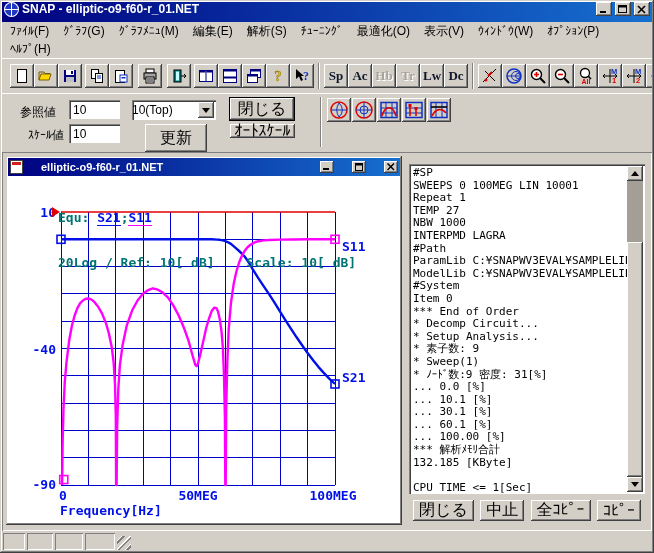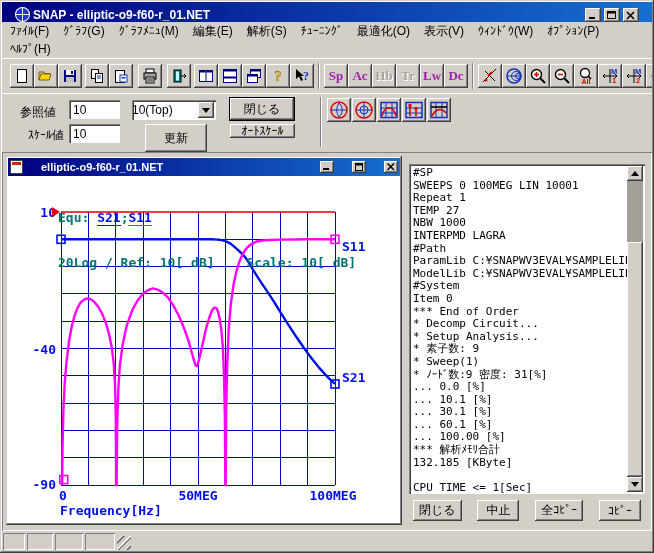--- a/index.html
+++ b/index.html
@@ -2,21 +2,21 @@
 <html><head>
 <meta charset="utf-8">
 <style>
   html,body{margin:0;padding:0;background:#777;}
   *{box-sizing:border-box;}
   .win{position:relative;width:654px;height:553px;background:#d3cfc7;
        font:12px "Liberation Sans",sans-serif;color:#000;overflow:hidden;
        box-shadow:inset -1px -1px #404040,inset 1px 1px #d3cfc7,inset -2px -2px #808080,inset 2px 2px #fff;}
   
   .titlebar{position:absolute;left:2px;top:2px;right:2px;height:20px;
-       background:linear-gradient(90deg,#000080,#1670cf);display:flex;align-items:flex-end;padding:0 13px;gap:3px;}
+       background:linear-gradient(90deg,#000080,#1670cf);display:flex;align-items:flex-start;padding:0 2px;gap:3px;}
   .titlebar .title{color:#fff;font-weight:bold;font-size:12px;flex:1;white-space:nowrap;overflow:hidden;}
   .appicon{width:15px;height:15px;border-radius:50%;background:#2038c0;
        box-shadow:inset 0 0 0 1px #fff;position:relative;flex:0 0 auto;}
   .appicon:before,.appicon:after{content:"";position:absolute;background:#fff;}
   .appicon:before{left:1px;right:1px;top:7px;height:1px;}
   .appicon:after{left:7px;top:1px;bottom:1px;width:1px;}
   .wbtn{width:16px;height:14px;background:#d3cfc7;flex:0 0 auto;display:flex;align-items:center;justify-content:center;
        box-shadow:inset -1px -1px #404040,inset 1px 1px #fff,inset -2px -2px #808080;}
   .wbtn svg{display:block;}
   
@@ -24,34 +24,34 @@
   .menurow{height:18px;display:flex;align-items:center;padding-left:1px;text-align:center;}
   .menu-item{padding:2px 7px;white-space:nowrap;}
   
   .toolbar{position:absolute;left:2px;right:2px;background:#d3cfc7;border-top:1px solid #fff;}
   .tb1{top:58px;height:35px;display:flex;align-items:center;padding-left:8px;overflow:hidden;}
   .tbtn{width:24px;height:24px;background:#d3cfc7;flex:0 0 auto;display:flex;align-items:center;justify-content:center;
         box-shadow:inset -1px -1px #404040,inset 1px 1px #fff,inset -2px -2px #808080,inset 2px 2px #d3cfc7;}
   .tbtn svg{display:block;}
   .tsep{width:2px;height:26px;margin:0 4px;flex:0 0 auto;border-left:1px solid #808080;border-right:1px solid #fff;}
   .gap3{width:3px;flex:0 0 auto;} .gap5{width:5px;flex:0 0 auto;}
-  .mode{font:bold 13px "Liberation Serif",serif;color:#a21caf;}
+  .mode{font:bold 13px "Liberation Serif",serif;color:#0f172a;}
   .mode.disabled{color:#a8a49c;text-shadow:1px 1px #fff;}
   .tb2{top:93px;height:59px;}
   .lbl{position:absolute;font-size:12px;white-space:nowrap;}
   .field{position:absolute;background:#fff;box-shadow:inset 1px 1px #808080,inset 2px 2px #404040,inset -1px -1px #fff;
          border:0;font:12px "Liberation Sans",sans-serif;padding:2px 4px;}
   .selectbox{position:absolute;background:#fff;box-shadow:inset 1px 1px #808080,inset 2px 2px #404040,inset -1px -1px #fff;
          display:flex;align-items:center;padding-left:0;}
   .selarrow{position:absolute;right:2px;top:2px;bottom:2px;width:16px;background:#d3cfc7;
          box-shadow:inset -1px -1px #404040,inset 1px 1px #fff,inset -2px -2px #808080;
          display:flex;align-items:center;justify-content:center;}
   .tri-down{width:0;height:0;border-left:4px solid transparent;border-right:4px solid transparent;border-top:5px solid #000;}
   .tri-up{width:0;height:0;border-left:4px solid transparent;border-right:4px solid transparent;border-bottom:5px solid #000;}
-  .pbtn{position:absolute;background:#d3cfc7;display:flex;align-items:center;justify-content:center;font-size:12px;
+  .pbtn{position:absolute;background:#d3cfc7;display:flex;align-items:center;justify-content:center;font-size:16px;
         box-shadow:inset -1px -1px #404040,inset 1px 1px #fff,inset -2px -2px #808080,inset 2px 2px #d3cfc7;white-space:nowrap;}
   .pbtn.default{outline:1px solid #000;}
   
   .client{position:absolute;left:2px;top:152px;right:2px;bottom:22px;background:#d3cfc7;
           box-shadow:inset 1px 1px #808080,inset -1px -1px #fff;overflow:hidden;}
   
   .chartwin{position:absolute;left:4px;top:4px;width:396px;height:369px;background:#d3cfc7;
           box-shadow:inset -1px -1px #404040,inset 1px 1px #d3cfc7,inset -2px -2px #808080,inset 2px 2px #fff;}
   .cw-title{position:absolute;left:2px;top:2px;right:2px;height:18px;
           background:linear-gradient(90deg,#000080,#1670cf);display:flex;align-items:center;padding:0 2px;gap:18px;}

